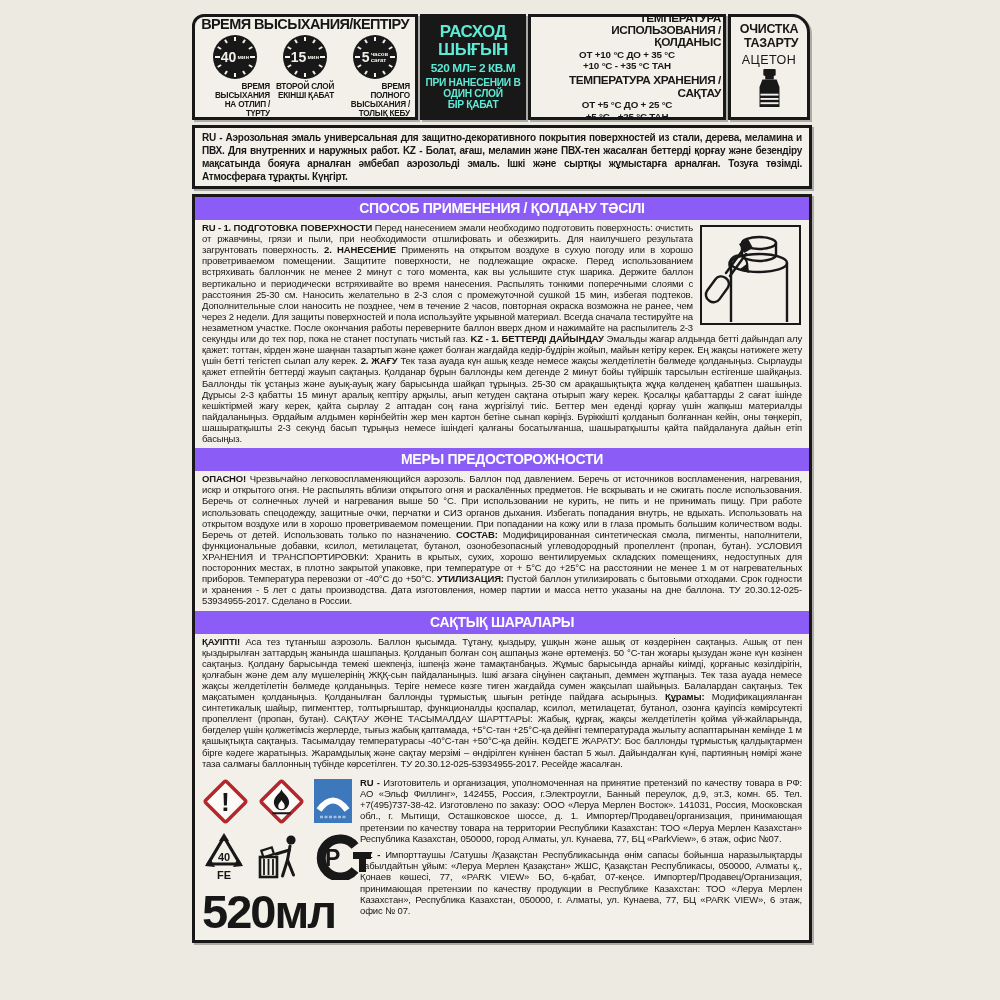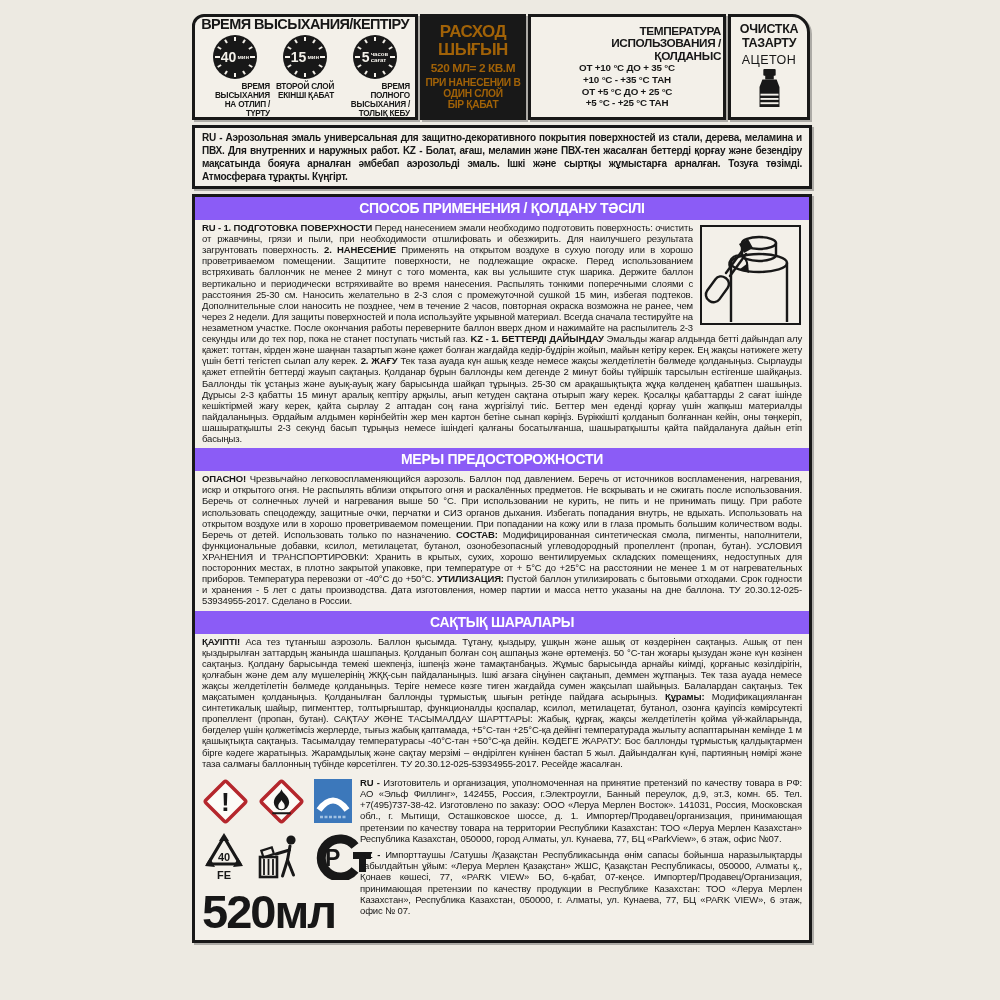--- a/index.html
+++ b/index.html
@@ -14,28 +14,28 @@
   .drying{width:226px;border-top-left-radius:12px;padding:3px 2px}
   .drying-title{font-size:14.5px;font-weight:bold;letter-spacing:-.6px;text-align:center;line-height:1;margin-top:1px}
   .clocks{display:flex;justify-content:space-between;width:100%;padding:0 3px;margin-top:3px}
   .clock{display:flex;flex-direction:column;align-items:center;width:72px}
   .clock-face{position:relative;width:46px;height:46px}
   .clock-face svg{position:absolute;left:0;top:0}
   .clock-txt{position:absolute;left:0;top:0;width:46px;height:46px;display:flex;align-items:center;justify-content:center;color:#f3f0e9;gap:1px}
   .clock-num{font-size:14px;font-weight:bold;line-height:1}
   .clock-unit{font-size:6px;font-weight:bold;line-height:1.05;white-space:pre-line;text-align:left}
   .clock-caption{font-size:8.2px;font-weight:bold;text-align:right;line-height:1.1;white-space:pre-line;margin-top:2px;letter-spacing:-.2px}
-  .consume{width:106px;background:#181818;color:#a16207;text-align:center;padding:2px}
+  .consume{width:106px;background:#181818;color:#5eead4;text-align:center;padding:2px}
   .consume-title{font-size:17px;font-weight:bold;line-height:1.02;white-space:pre-line;letter-spacing:-.5px}
   .consume-value{font-size:11.8px;font-weight:bold;margin-top:3px;letter-spacing:-.4px}
   .consume-note{font-size:10.2px;font-weight:bold;line-height:1.1;white-space:pre-line;margin-top:2px;letter-spacing:-.3px}
   .temp{width:198px;text-align:right;padding:2px}
   .temp-title{font-size:11.8px;font-weight:bold;line-height:1.05;white-space:pre-line;letter-spacing:-.4px}
   .temp-range{font-size:9.8px;font-weight:bold;line-height:1.2;letter-spacing:-.2px}
-  .clean{width:82px;border-top-right-radius:18px;text-align:center;padding:14px}
+  .clean{width:82px;border-top-right-radius:18px;text-align:right;padding:14px}
   .clean-title{font-size:12.5px;font-weight:bold;line-height:1.1;white-space:pre-line;letter-spacing:-.3px}
   .clean-agent{font-size:12.5px;margin:2px 0 2px;letter-spacing:.5px}
   
   .desc{margin-top:5px;padding:3px 7px;font-size:10px;font-weight:bold;line-height:1.3;text-align:justify;letter-spacing:-.25px}
   
   .main{margin-top:5px;padding-bottom:4px}
   .banner{background:#8b5cf6;color:#fff;font-weight:bold;font-size:14px;text-align:center;padding:3px 0 4px;letter-spacing:-.3px;clear:both}
   .section-text{padding:2px 7px 4px;font-size:9.5px;line-height:1.17;text-align:justify;letter-spacing:-.15px}
   .section-text .b{font-weight:bold}
   .illustration{float:right;width:101px;height:100px;border:2.5px solid #181818;margin:3px 1px 5px 7px;background:#f3f0e9}
@@ -157,20 +157,21 @@
         <div class="consume-note">ПРИ НАНЕСЕНИИ В
 ОДИН СЛОЙ
 БІР ҚАБАТ</div>
       </section>
 
       <section class="box hbox temp">
         <div class="temp-title">ТЕМПЕРАТУРА ИСПОЛЬЗОВАНИЯ /
 ҚОЛДАНЫС</div>
         <div class="temp-range">ОТ +10 °С ДО + 35 °С</div>
         <div class="temp-range">+10 °С - +35 °С ТАН</div>
+        <div class="temp-title" style="margin-top:2px">ТЕМПЕРАТУРА ХРАНЕНИЯ / САҚТАУ</div>
         <div class="temp-range">ОТ +5 °С ДО + 25 °С</div>
         <div class="temp-range">+5 °С - +25 °С ТАН</div>
       </section>
 
       <section class="box hbox clean">
         <div class="clean-title">ОЧИСТКА
 ТАЗАРТУ</div>
         <div class="clean-agent">АЦЕТОН</div>
         <span>
           <svg width="27" height="38" viewBox="0 0 27 40">

